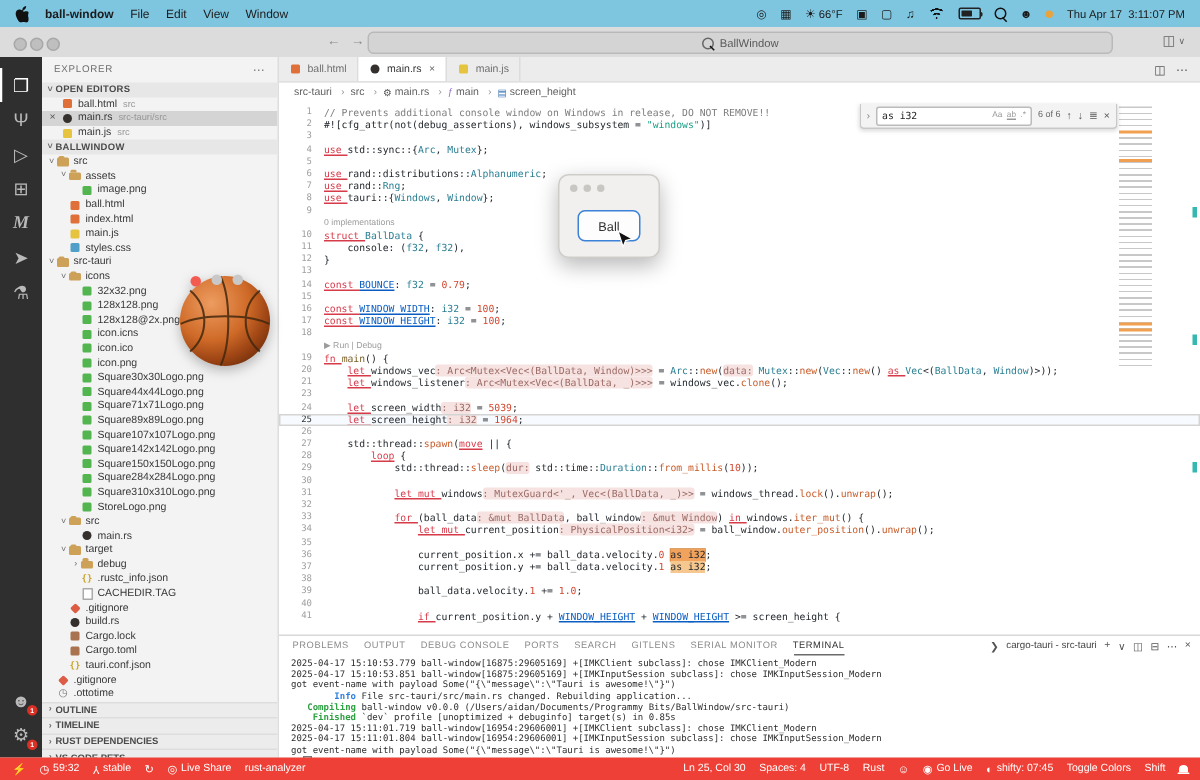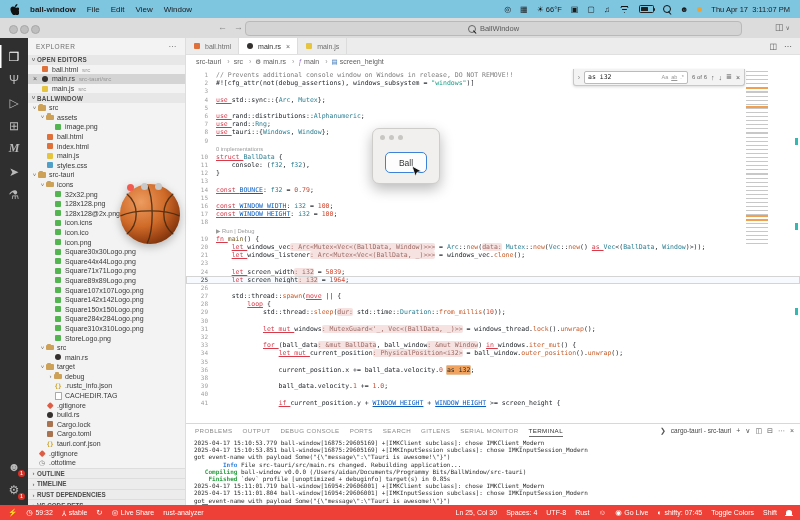--- a/index.html
+++ b/index.html
@@ -101,21 +101,21 @@
   
   .findw{position:absolute;top:1px;right:55px;height:16px;background:#f3f3f3;border:1px solid #c8c8c8;border-top:none;
          border-radius:0 0 3px 3px;display:flex;align-items:center;padding:0 4px;gap:4px;box-shadow:0 1px 3px rgba(0,0,0,.15);font-size:6.5px;color:#555;}
   .f-exp{color:#888;font-size:7px;}
   .f-input{background:#fff;border:1px solid #bbb;border-radius:2px;height:11px;width:96px;display:flex;align-items:center;
            padding:0 3px;gap:3px;font:6.5px "DejaVu Sans Mono",monospace;color:#222;}
   .f-togg{margin-left:auto;display:flex;gap:3px;color:#999;font-size:5.5px;font-family:"Liberation Sans",sans-serif;}
   .f-res{font-size:6px;color:#666;white-space:nowrap;}
   .f-btn{color:#555;font-size:7px;}
   
-  .ballwin{position:absolute;left:186px;top:60px;width:66px;height:54px;background:#f1f0ee;border:1px solid #cfcdca;
+  .ballwin{position:absolute;left:186px;top:48px;width:66px;height:54px;background:#f1f0ee;border:1px solid #cfcdca;
            border-radius:7px;box-shadow:0 5px 14px rgba(0,0,0,.28);}
   .bw-dot{position:absolute;top:6px;width:5px;height:5px;border-radius:50%;background:#c9c7c4;}
   .bw-btn{position:absolute;left:12px;top:23px;width:42px;height:21px;background:#fdfdfd;border:1.5px solid #3b82d8;
           border-radius:5px;font-size:8.5px;color:#333;font-family:"Liberation Sans",sans-serif;display:flex;align-items:center;justify-content:center;}
   .bw-cursor{position:absolute;left:38px;top:36px;}
   
   .panel{height:81px;flex:none;border-top:1px solid #d8d8d8;background:#fff;position:relative;}
   .panel-tabs{height:13px;display:flex;align-items:center;gap:10px;padding:0 9px;}
   .ptab{font-size:6.2px;letter-spacing:.4px;color:#8b8b8b;height:13px;display:flex;align-items:center;}
   .ptab.act{color:#333;box-shadow:inset 0 -1px 0 #6b6b6b;}
@@ -891,20 +891,25 @@
               
               <span class="codeseg"></span>
             </div>
 
             <div class="code-row">
               <span class="lnum">36</span>
               
               <span class="codeseg"><span class="sg-pl">                current_position.x += ball_data.velocity.</span><span class="sg-num">0</span><span class="sg-pl"> </span><span class="sg-mtc">as i32</span><span class="sg-pl">;</span></span>
             </div>
 
+            <div class="code-row">
+              <span class="lnum">37</span>
+              
+              <span class="codeseg"><span class="sg-pl">                current_position.y += ball_data.velocity.</span><span class="sg-num">1</span><span class="sg-pl"> </span><span class="sg-mt">as i32</span><span class="sg-pl">;</span></span>
+            </div>
 
             <div class="code-row">
               <span class="lnum">38</span>
               
               <span class="codeseg"></span>
             </div>
 
             <div class="code-row">
               <span class="lnum">39</span>
               

